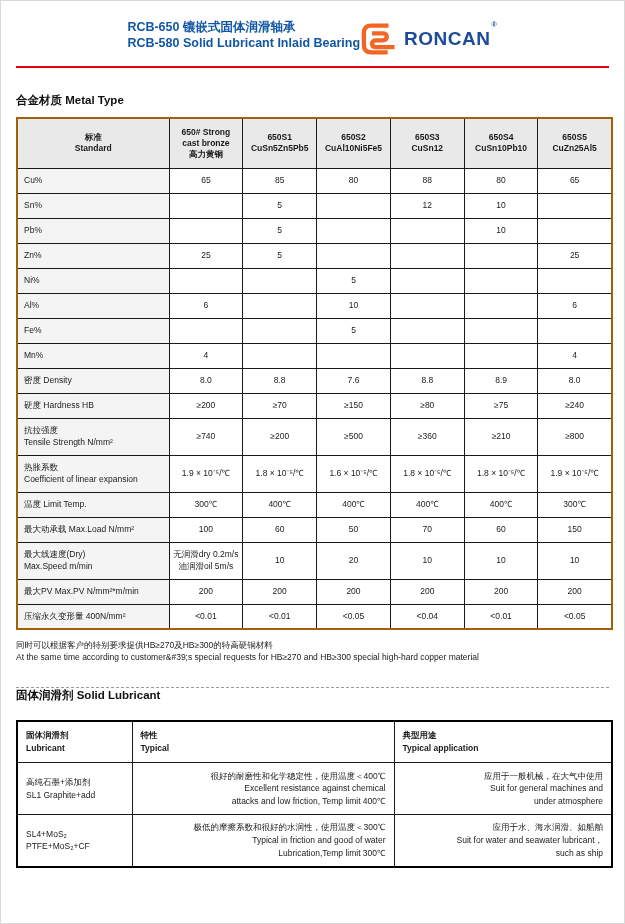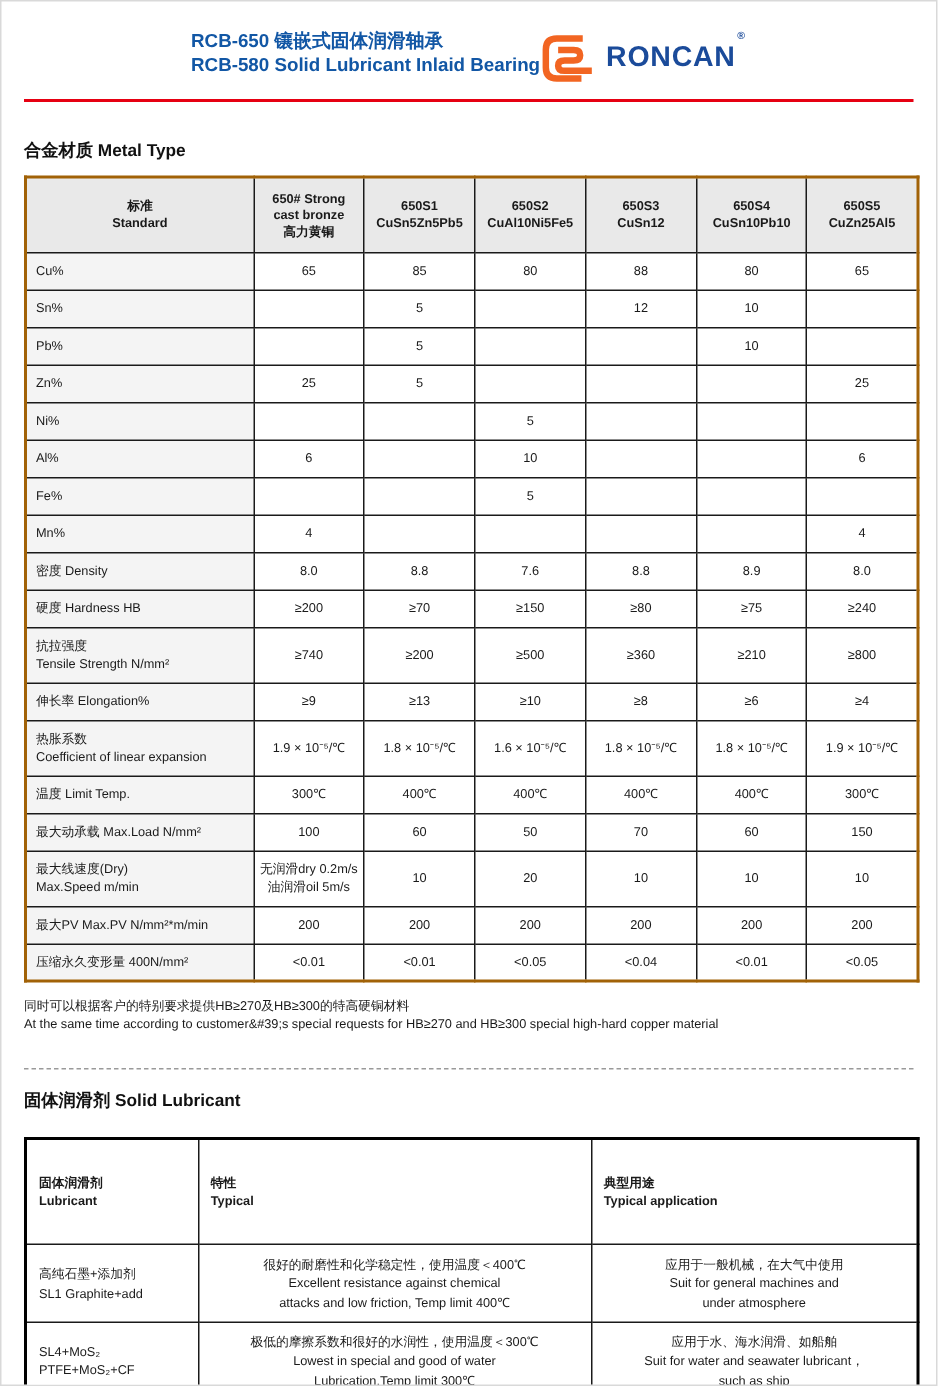--- a/index.html
+++ b/index.html
@@ -20,21 +20,21 @@
   .title-line { color:#1257a5; font-weight:bold; font-size:12.5px; }
   .logo { display:flex; align-items:center; gap:6px; margin-top:2px; margin-right:2px; }
   .logo svg { display:block; }
   .brand { color:#1b4b9a; font-weight:bold; font-size:19px; letter-spacing:.5px; }
   .reg { color:#1b4b9a; font-size:7px; vertical-align:top; position:relative; top:-7px; left:1px; font-weight:bold;}
   .red-rule { border:none; border-top:2.5px solid #e60012; margin-top:9px; }
 
   
   .sec-h { font-weight:bold; font-size:11.5px; color:#111; }
   .sec-h.first { margin-top:25px; margin-bottom:9px; }
-  .sec-h.second { margin-top:13px; margin-bottom:17px; }
+  .sec-h.second { margin-bottom:17px; }
 
   
   table { border-collapse:collapse; table-layout:fixed; width:595px; }
   .metal { font-size:8.5px; border:2px solid #a16207; }
   .metal th, .metal td { border:1px solid #1a1a1a; line-height:1.3; }
   .metal thead th {
     background:#e9e9e9; font-weight:bold; text-align:center;
     height:50px; vertical-align:middle; padding:1px 0;
   }
   .metal tbody th {
@@ -47,23 +47,23 @@
 
   
   .note { margin-top:9px; font-size:8.5px; line-height:1.45; color:#1a1a1a; }
 
   
   .dashes { border:none; border-top:1px dashed #9a9a9a; margin-top:23px; }
 
   
   .lub { font-size:8.5px; border:2px solid #000; }
   .lub th, .lub td { border:1px solid #1a1a1a; line-height:1.5; vertical-align:middle; }
-  .lub thead th { font-weight:bold; text-align:left; padding:22px 8px; height:55px; background:#fff; }
+  .lub thead th { font-weight:bold; text-align:left; padding:6px 8px; height:42px; background:#fff; }
   .lub tbody th { font-weight:normal; text-align:left; padding:5px 8px; height:52px; background:#fff; }
-  .lub tbody td { text-align:center; padding:5px 8px; height:52px; }
+  .lub tbody td { text-align:right; padding:5px 8px; height:52px; }
 </style>
 </head>
 <body>
 
 <div class="page">
 
   <div class="hdr">
     <div class="titles">
       <div class="title-line">RCB-650 镶嵌式固体润滑轴承</div>
       <div class="title-line">RCB-580 Solid Lubricant Inlaid Bearing</div>
@@ -369,43 +369,20 @@
           <td>
             <div>≥360</div>
           </td>
           <td>
             <div>≥210</div>
           </td>
           <td>
             <div>≥800</div>
           </td>
         </tr>
-        <tr>
-          <th>
-            <div>伸长率 Elongation%</div>
-          </th>
-          <td>
-            <div>≥9</div>
-          </td>
-          <td>
-            <div>≥13</div>
-          </td>
-          <td>
-            <div>≥10</div>
-          </td>
-          <td>
-            <div>≥8</div>
-          </td>
-          <td>
-            <div>≥6</div>
-          </td>
-          <td>
-            <div>≥4</div>
-          </td>
-        </tr>
         <tr class="rh2">
           <th>
             <div>热胀系数</div>
             <div>Coefficient of linear expansion</div>
           </th>
           <td>
             <div>1.9 × 10⁻⁵/℃</div>
           </td>
           <td>
             <div>1.8 × 10⁻⁵/℃</div>
@@ -591,21 +568,21 @@
             <div>under atmosphere</div>
           </td>
         </tr>
         <tr>
           <th>
             <div>SL4+MoS₂</div>
             <div>PTFE+MoS₂+CF</div>
           </th>
           <td>
             <div>极低的摩擦系数和很好的水润性，使用温度＜300℃</div>
-            <div>Lowest in special and good of water</div>
+            <div>Typical in friction and good of water</div>
             <div>Lubrication,Temp limit 300℃</div>
           </td>
           <td>
             <div>应用于水、海水润滑、如船舶</div>
             <div>Suit for water and seawater lubricant，</div>
             <div>such as ship</div>
           </td>
         </tr>
       </tbody>
   </table>

